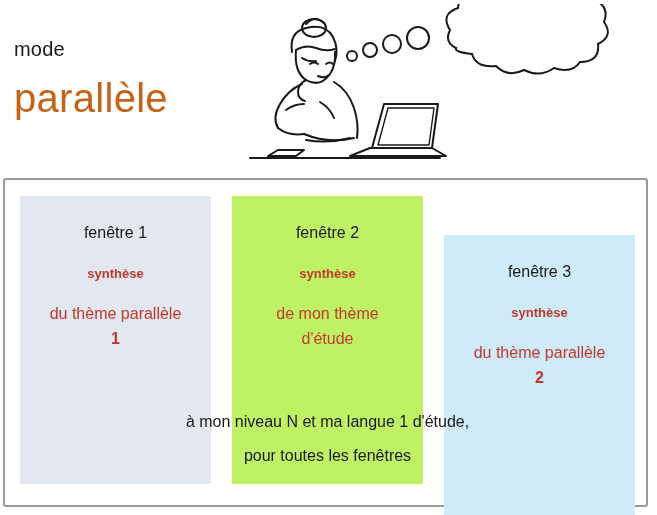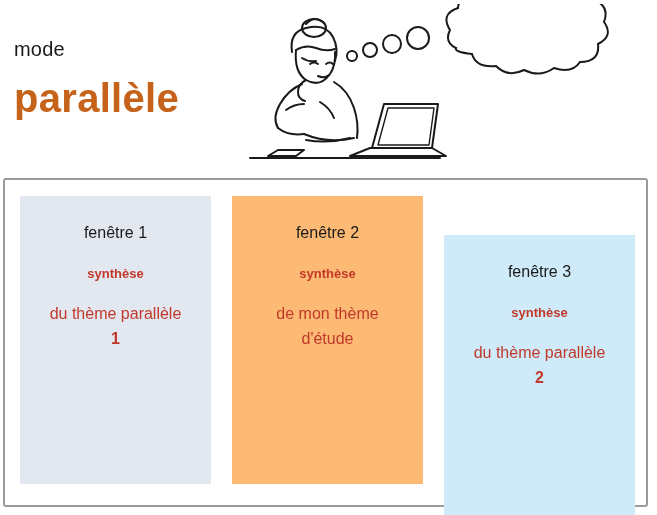--- a/index.html
+++ b/index.html
@@ -28,21 +28,21 @@
     top: 38px;
     font-size: 20px;
     color: #1a1a1a;
     letter-spacing: 0.2px;
   }
   #mode-title {
     position: absolute;
     left: 14px;
     top: 76px;
     font-size: 40px;
-    font-weight: bold;
+    font-weight: normal;
     color: #c5631a;
     letter-spacing: 0.3px;
   }
 
   
   #bubble-wrap {
     position: absolute;
     left: 338px;
     top: 4px;
     width: 310px;
@@ -80,21 +80,21 @@
     display: flex;
     gap: 21px;
   }
   .col {
     width: 199px;
     height: 288px;
     box-sizing: border-box;
     padding-top: 28px;
   }
   .col-1 { background: #e3e7ef; }
-  .col-2 { background: #fdba74; }
+  .col-2 { background: #bef264; }
   .col-3 { background: #cfeaf8; margin-top: 39px; }
 
   .col-window {
     text-align: center;
     font-size: 16px;
     color: #1a1a1a;
     margin-bottom: 24px;
   }
   .col-synth {
     text-align: center;
@@ -228,14 +228,18 @@
       <div class="col-window">fenêtre 3</div>
       <div class="col-synth">synthèse</div>
       <div class="col-sub">
         <span>du thème parallèle</span><br>
         <b>2</b>
       </div>
     </div>
 
   </div>
 
+  <div id="footer">
+    <span class="line">à mon niveau N  et ma langue 1 d'étude,</span>
+    <span class="line">pour toutes les fenêtres</span>
+  </div>
 
 </div>
 
 </body></html>

